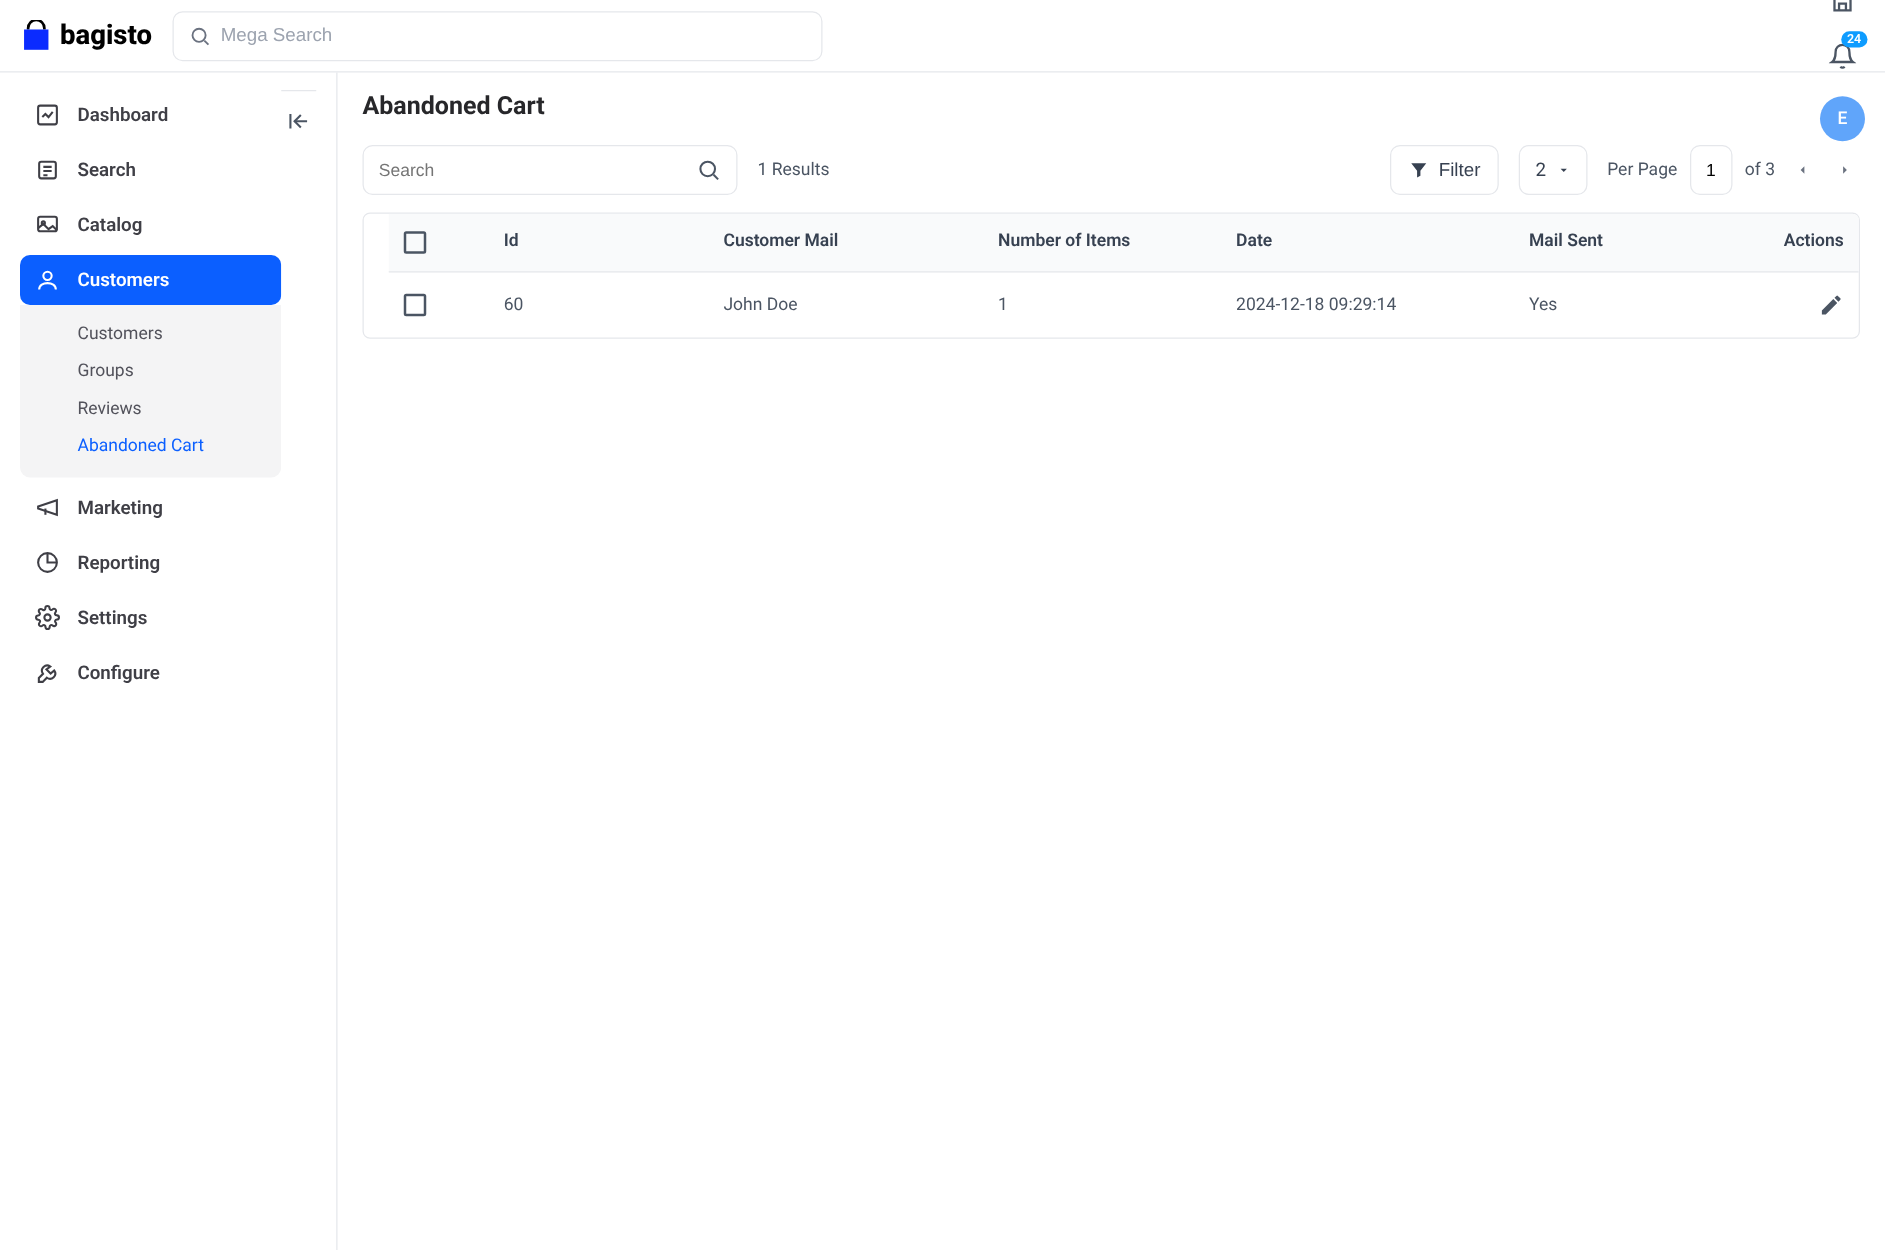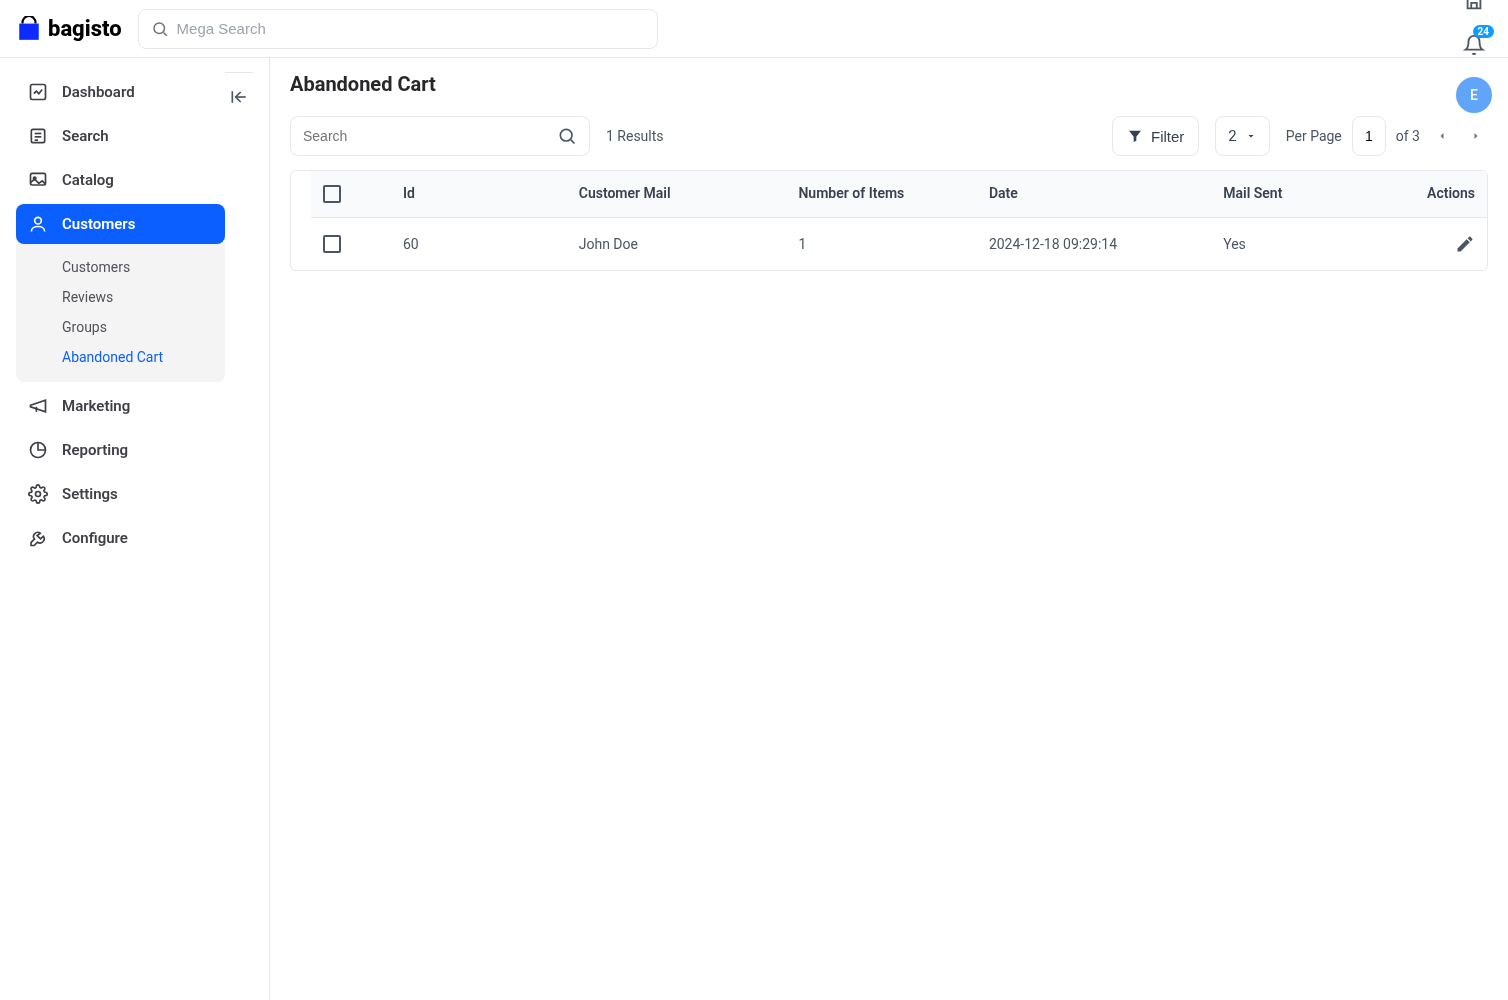--- a/index.html
+++ b/index.html
@@ -141,22 +141,22 @@
         <span class="nav-icon">
             <svg width="20" height="20" viewBox="0 0 24 24" fill="none" stroke="currentColor" stroke-width="2">
               <circle cx="12" cy="8" r="4"></circle>
               <path d="M4 21c0-4 4-6 8-6s8 2 8 6"></path>
             </svg>
           </span>
         <span>Customers</span>
       </div>
       <div class="sub-nav">
         <div class="sub-item">Customers</div>
+        <div class="sub-item">Groups</div>
         <div class="sub-item">Reviews</div>
-        <div class="sub-item">Groups</div>
         <div class="sub-item active">Abandoned Cart</div>
       </div>
       <div class="nav-item">
         <span class="nav-icon">
             <svg width="20" height="20" viewBox="0 0 24 24" fill="none" stroke="currentColor" stroke-width="2">
               <path d="M3 11l18-6v14L3 13z"></path>
               <path d="M10 13v6"></path>
             </svg>
           </span>
         <span>Marketing</span>

